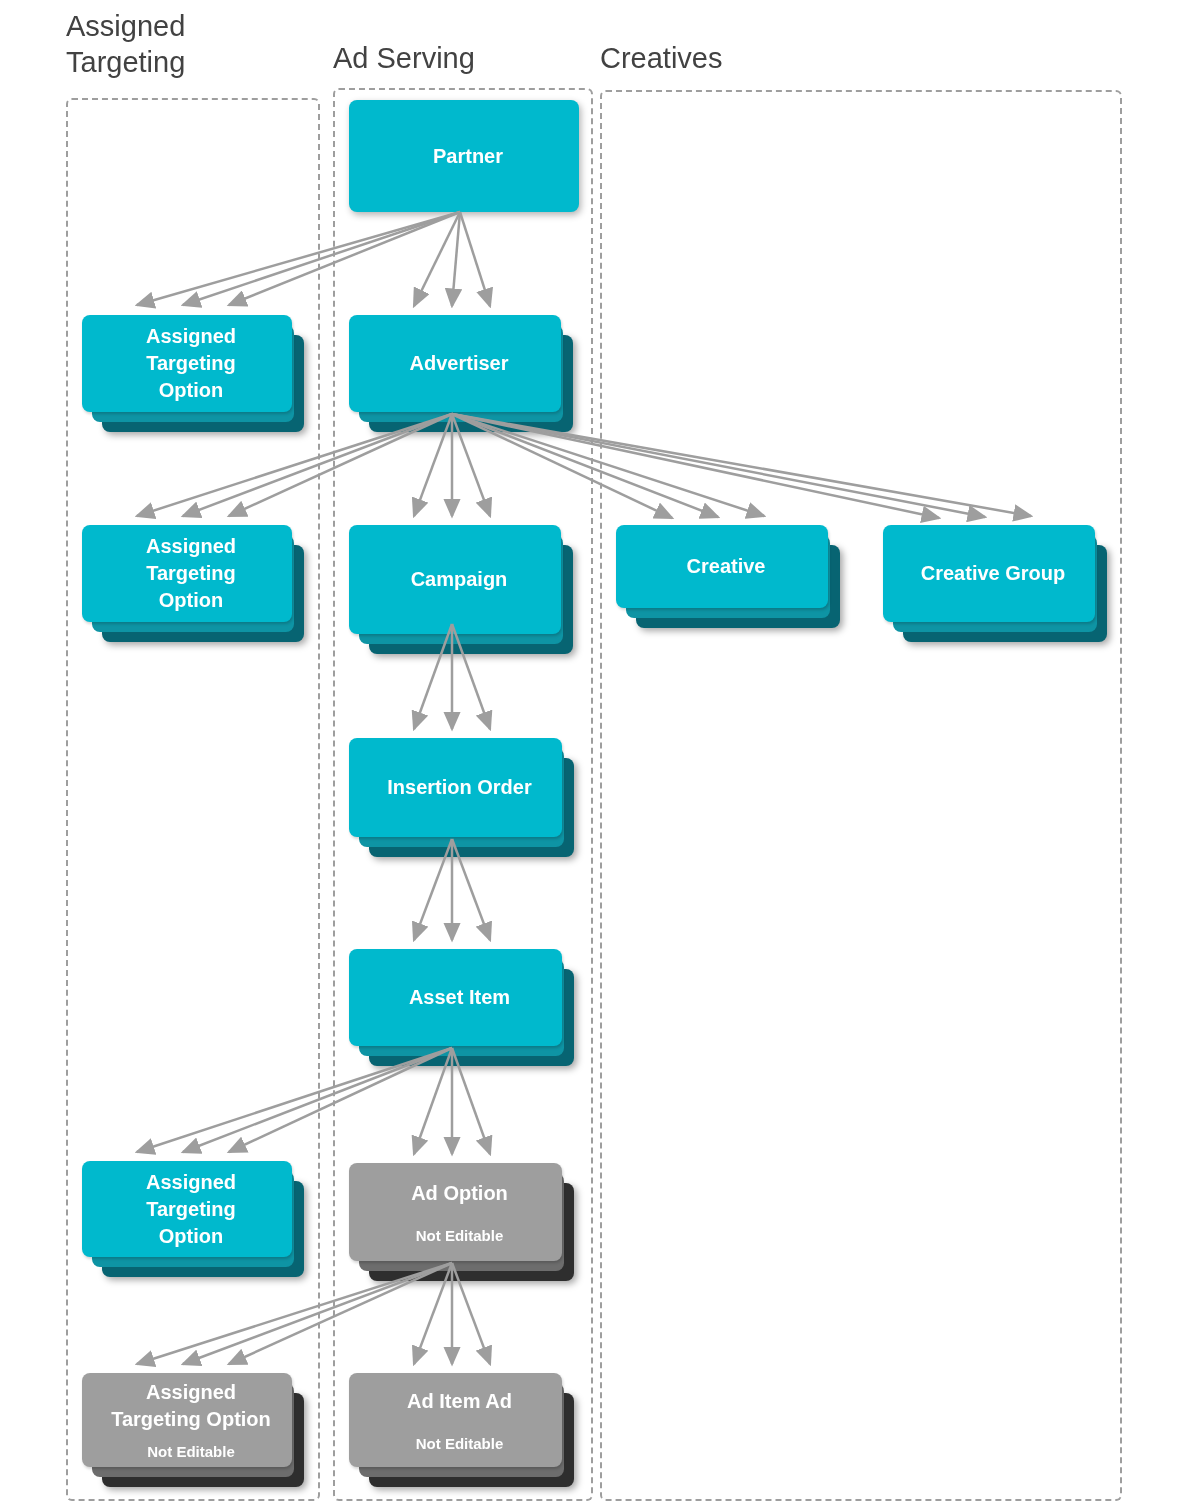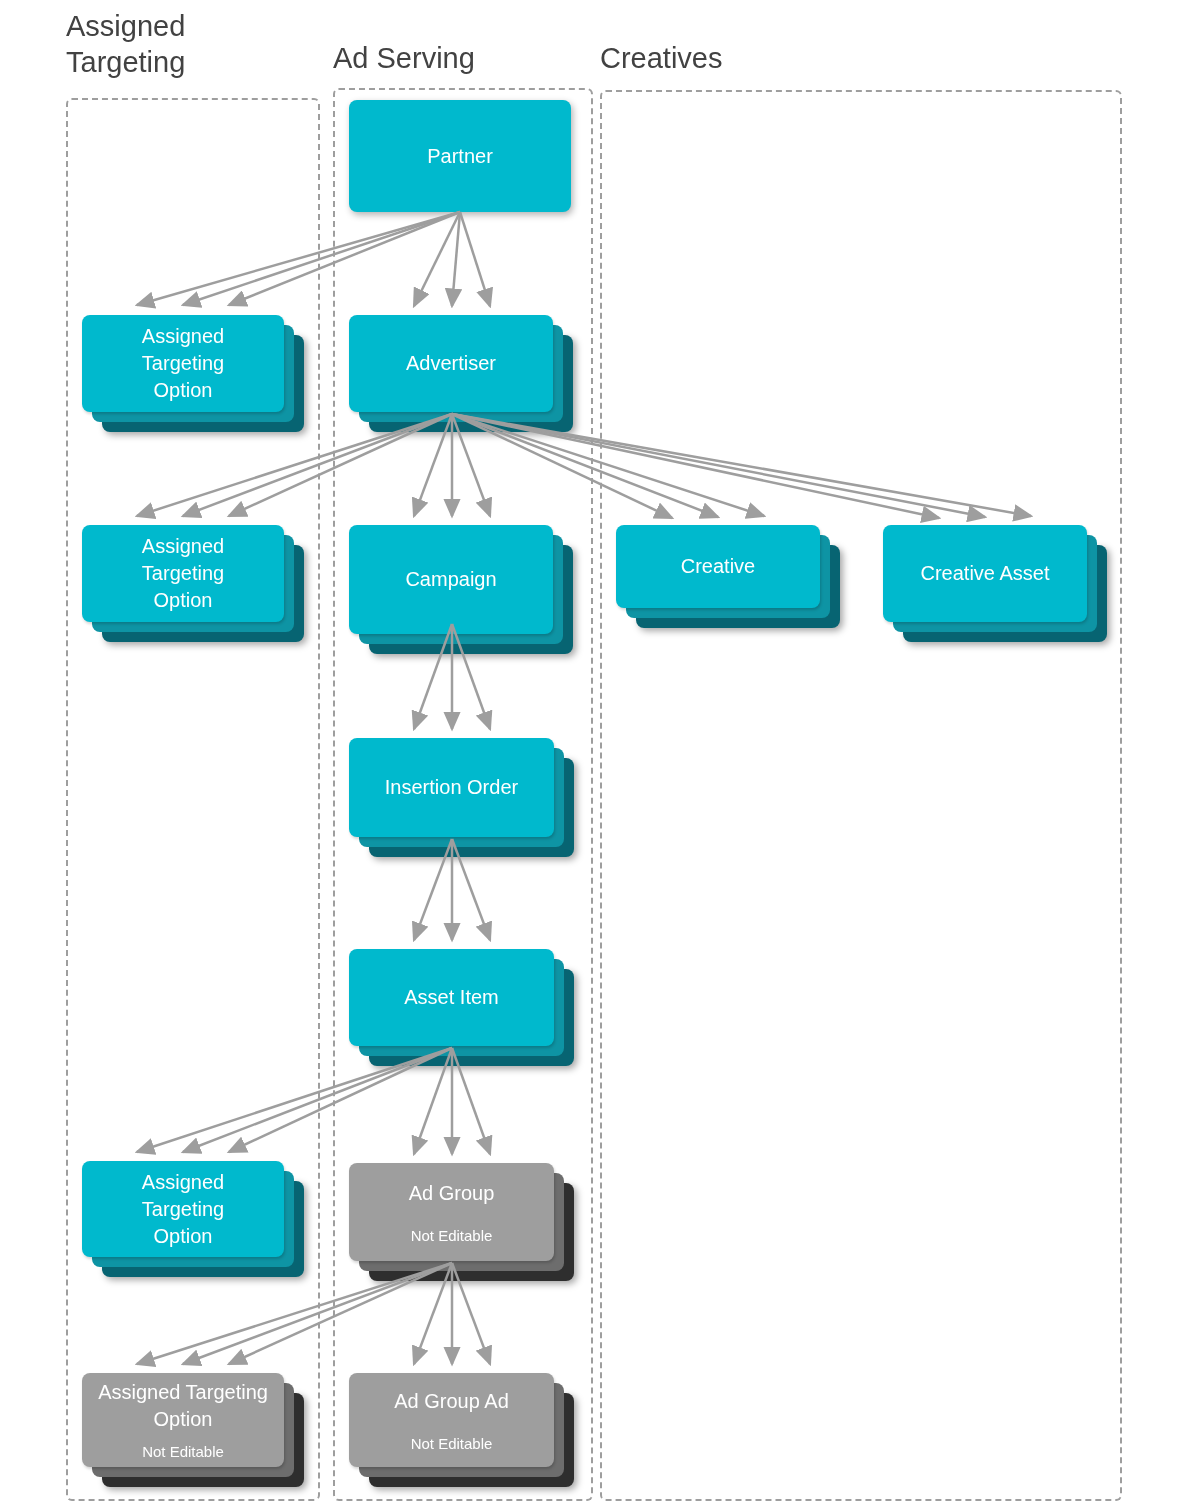--- a/index.html
+++ b/index.html
@@ -16,22 +16,23 @@
     position:absolute;border:2px dashed #9e9e9e;border-radius:6px;
     background:transparent;z-index:0;
   }
   .node{position:absolute;z-index:2;}
   .node .layer{position:absolute;left:0;top:0;width:100%;height:100%;border-radius:8px;}
   .node .l2{transform:translate(10px,10px);}
   .node .l3{transform:translate(20px,20px);box-shadow:3px 3px 7px rgba(0,0,0,0.35);}
   .node .face{
     position:absolute;left:0;top:0;width:100%;height:100%;border-radius:8px;
     display:flex;flex-direction:column;align-items:center;justify-content:center;
-    color:#ffffff;font-weight:normal;font-size:20px;text-align:center;
+    color:#ffffff;font-weight:bold;font-size:20px;text-align:center;
     box-shadow:1px 2px 3px rgba(0,0,0,0.18);
+    padding-left:8px;
   }
   .cyan .face{background:#00B9CD;}
   .cyan .l2{background:#0E94A4;}
   .cyan .l3{background:#076472;}
   .gray .face{background:#9E9E9E;}
   .gray .l2{background:#6D6D6D;}
   .gray .l3{background:#2E2E2E;}
   .single .face{box-shadow:2px 3px 7px rgba(0,0,0,0.30);}
   .lbl{line-height:27px;display:inline-block;}
   .lbl.narrow{max-width:120px;}
@@ -101,21 +102,21 @@
   <div class="layer l2"></div>
   <div class="face">
     <span class="lbl">Creative</span>
   </div>
 </div>
 
 <div class="node cyan" style="left:883px;top:525px;width:204px;height:97px;">
   <div class="layer l3"></div>
   <div class="layer l2"></div>
   <div class="face">
-    <span class="lbl">Creative Asset</span>
+    <span class="lbl">Creative Group</span>
   </div>
 </div>
 
 <div class="node cyan" style="left:349px;top:738px;width:205px;height:99px;">
   <div class="layer l3"></div>
   <div class="layer l2"></div>
   <div class="face">
     <span class="lbl">Insertion Order</span>
   </div>
 </div>
@@ -133,39 +134,39 @@
   <div class="layer l2"></div>
   <div class="face">
     <span class="lbl narrow">Assigned Targeting Option</span>
   </div>
 </div>
 
 <div class="node gray" style="left:349px;top:1163px;width:205px;height:98px;">
   <div class="layer l3"></div>
   <div class="layer l2"></div>
   <div class="face">
-    <span class="lbl">Ad Group</span>
+    <span class="lbl">Ad Option</span>
     <span class="sub gap-lg">Not Editable</span>
   </div>
 </div>
 
 <div class="node gray" style="left:82px;top:1373px;width:202px;height:94px;">
   <div class="layer l3"></div>
   <div class="layer l2"></div>
   <div class="face">
     <span class="lbl mid">Assigned Targeting Option</span>
     <span class="sub gap-sm">Not Editable</span>
   </div>
 </div>
 
 <div class="node gray" style="left:349px;top:1373px;width:205px;height:94px;">
   <div class="layer l3"></div>
   <div class="layer l2"></div>
   <div class="face">
-    <span class="lbl">Ad Group Ad</span>
+    <span class="lbl">Ad Item Ad</span>
     <span class="sub gap-lg">Not Editable</span>
   </div>
 </div>
 
 <svg id="arrow-layer" width="1184" height="1508" viewBox="0 0 1184 1508">
   <defs>
     <marker id="ah" markerWidth="8" markerHeight="7" refX="7" refY="3.5" orient="auto" markerUnits="strokeWidth">
       <path d="M0,0 L8,3.5 L0,7 Z" fill="#9e9e9e"></path>
     </marker>
   </defs>

